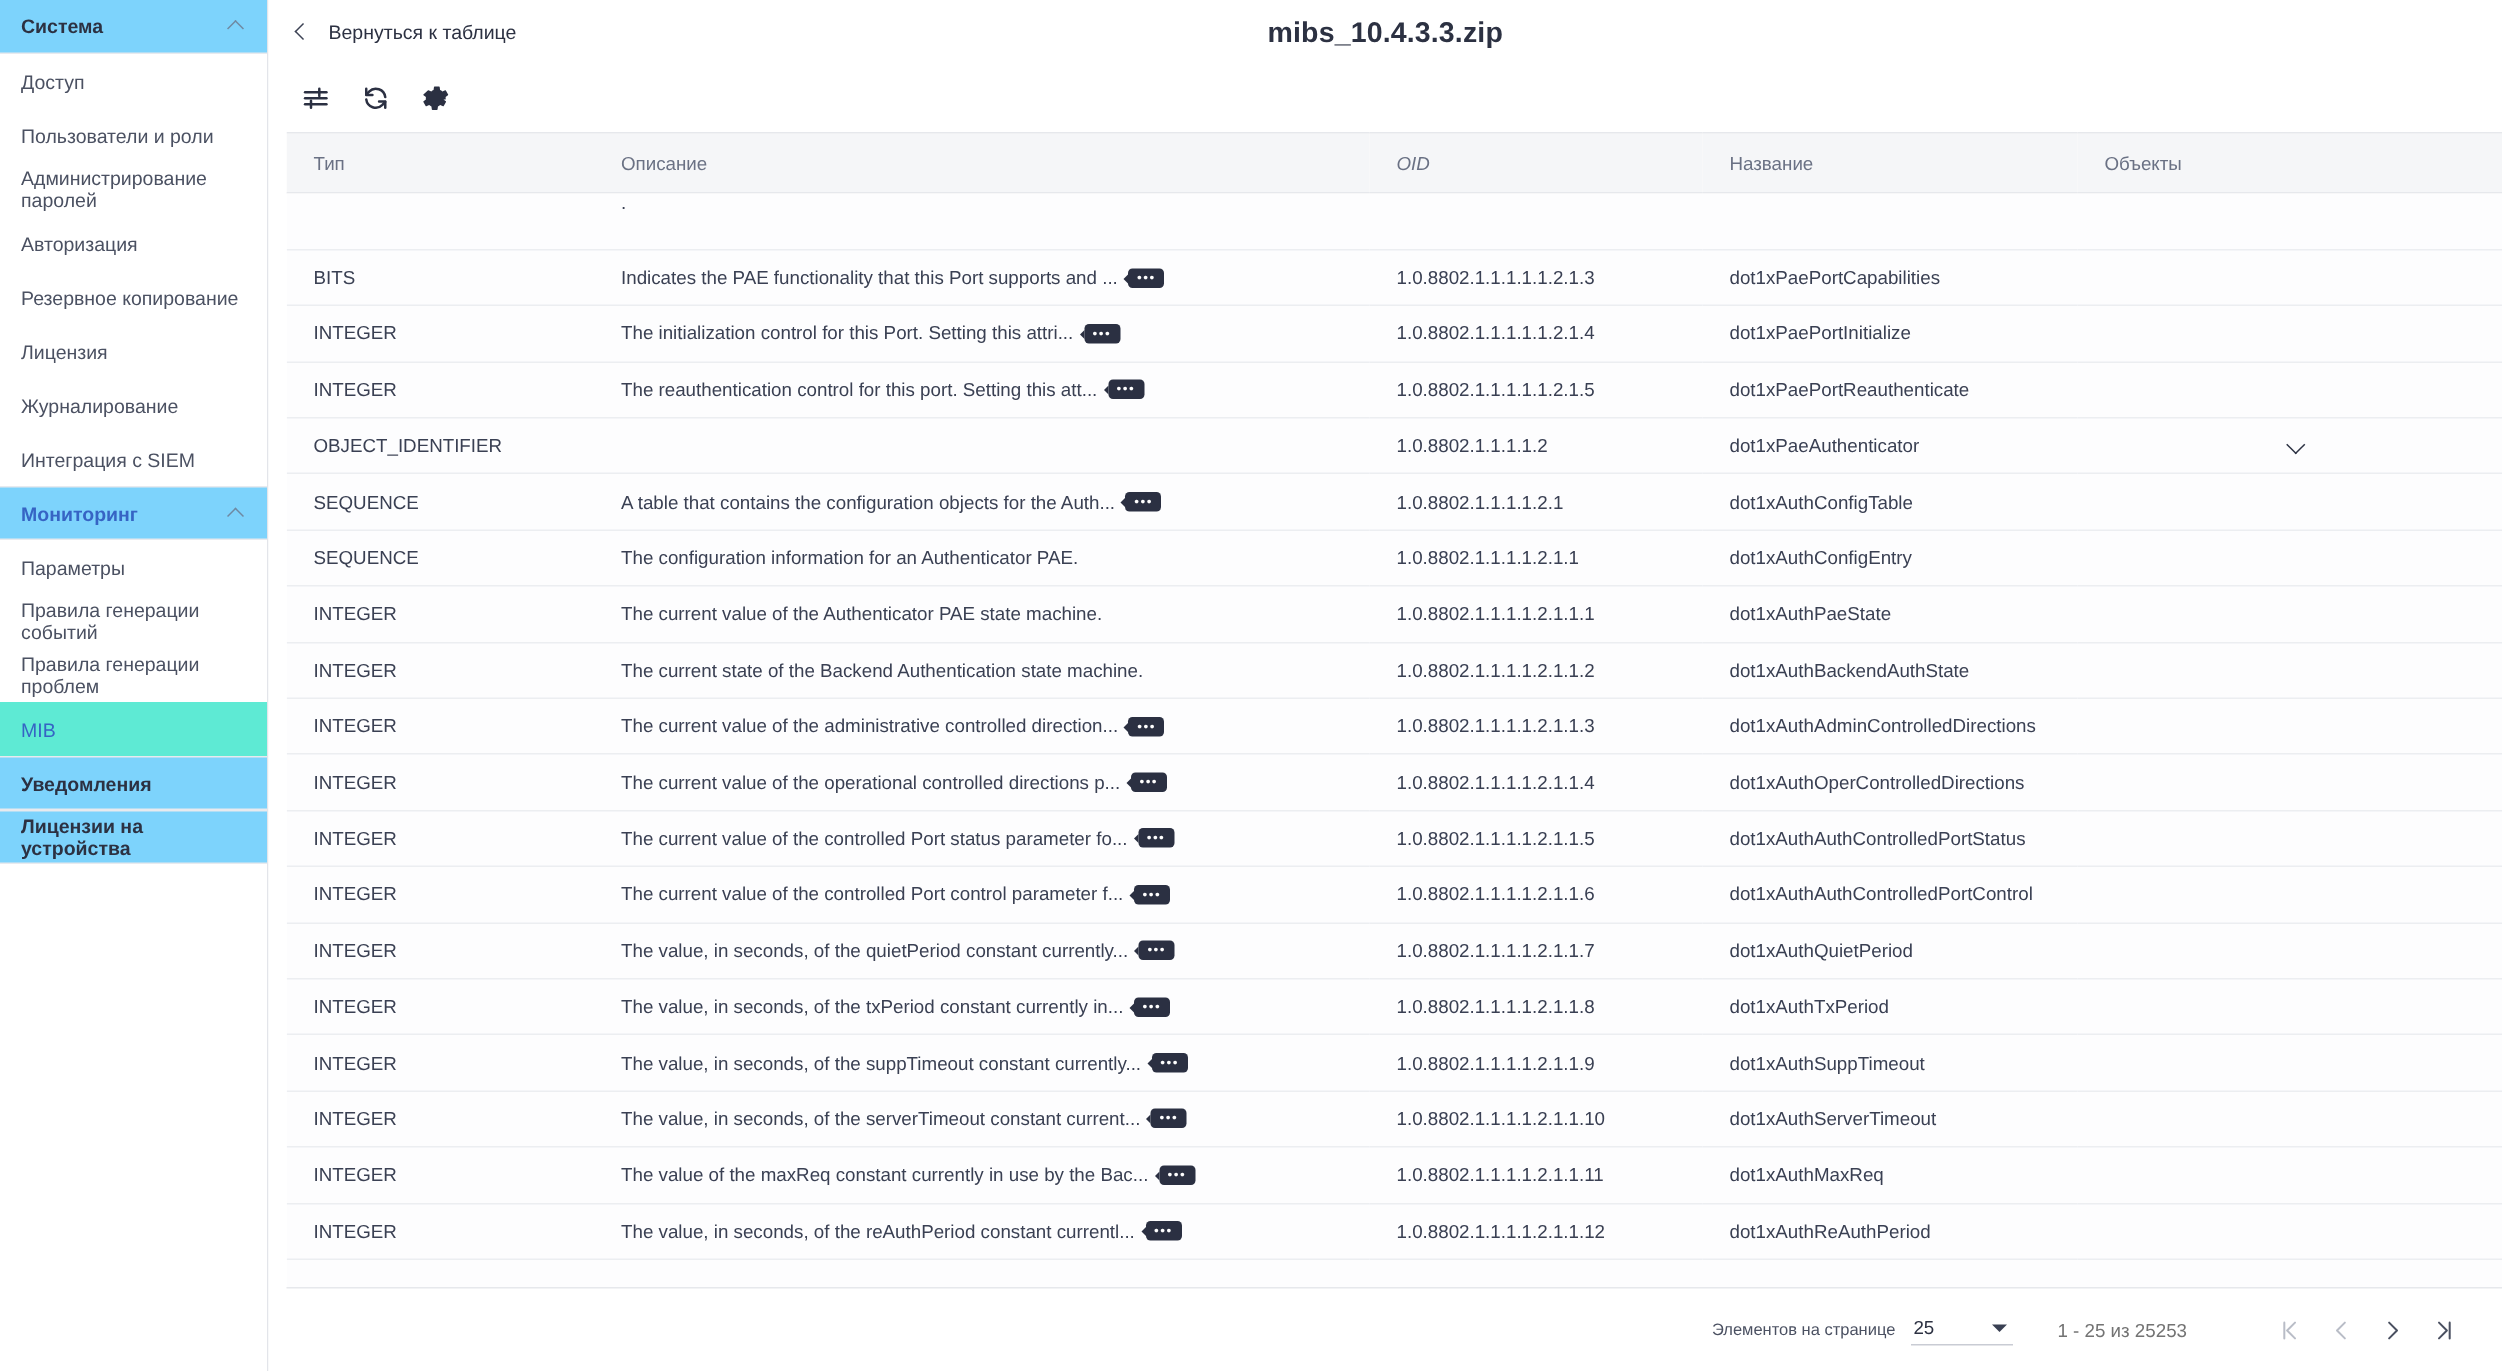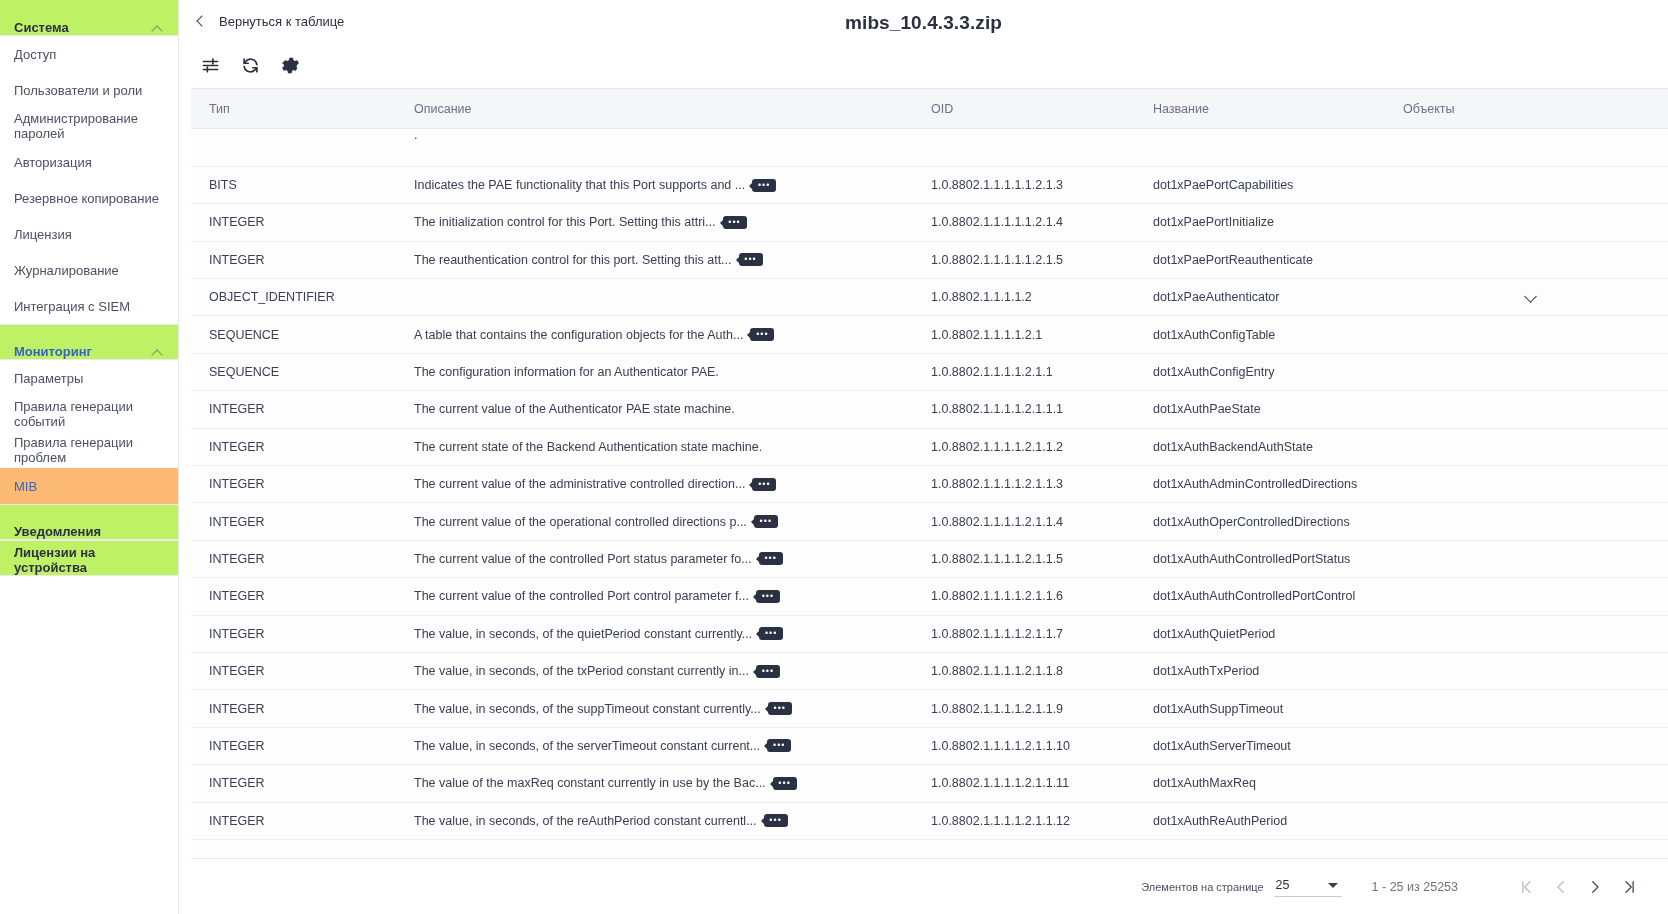--- a/index.html
+++ b/index.html
@@ -30,28 +30,28 @@
     height: 914px;
     background: #ffffff;
     border-right: 1px solid #e3e5ea;
     box-sizing: border-box;
     overflow: hidden;
     position: relative;
   }
   .nav-group-header {
     height: 36px;
     display: flex;
-    align-items: flex-end;
+    align-items: center;
     justify-content: space-between;
     padding: 0 14px 0 14px;
     box-sizing: border-box;
     font-size: 13px;
     font-weight: bold;
     cursor: pointer;
-    background: #bef264;
+    background: #7dd3fc;
   }
   .nav-group-header.system { color: #2c3142; border-bottom: 1px solid #e8eaee; }
   .nav-group-header.monitoring {
     color: #3664c4;
     border-top: 1px solid #e8eaee;
     border-bottom: 1px solid #e8eaee;
   }
   .nav-group-header.plain {
     color: #2c3142;
     border-top: 1px solid #e8eaee;
@@ -77,21 +77,21 @@
     display: flex;
     align-items: center;
     padding-left: 14px;
     box-sizing: border-box;
     font-size: 13px;
     color: #4b5162;
     cursor: pointer;
     background: transparent;
   }
   .nav-item.active {
-    background: #fdba74;
+    background: #5eead4;
     color: #3664c4;
   }
 
   
   .main {
     flex: 1;
     height: 914px;
     background: #ffffff;
     display: flex;
     flex-direction: column;
@@ -188,21 +188,21 @@
     text-align: left;
     height: 40px;
     padding: 0 10px 0 18px;
     box-sizing: border-box;
     border-bottom: 1px solid #e6e8ec;
     border-top: 1px solid #e6e8ec;
     margin-top: 24px;
   }
   th.col-type { width: 205px; }
   th.col-desc { width: 517px; }
-  th.col-oid  { width: 222px; }
+  th.col-oid  { width: 222px; font-style: italic; }
   th.col-name { width: 250px; }
   th.col-obj  { width: auto; text-align: right; padding-right: 70px; }
 
   .body-scroll {
     flex: 1;
     overflow: hidden;
     min-height: 0;
     background: #fdfdfe;
   }
   table.grid tbody td {

